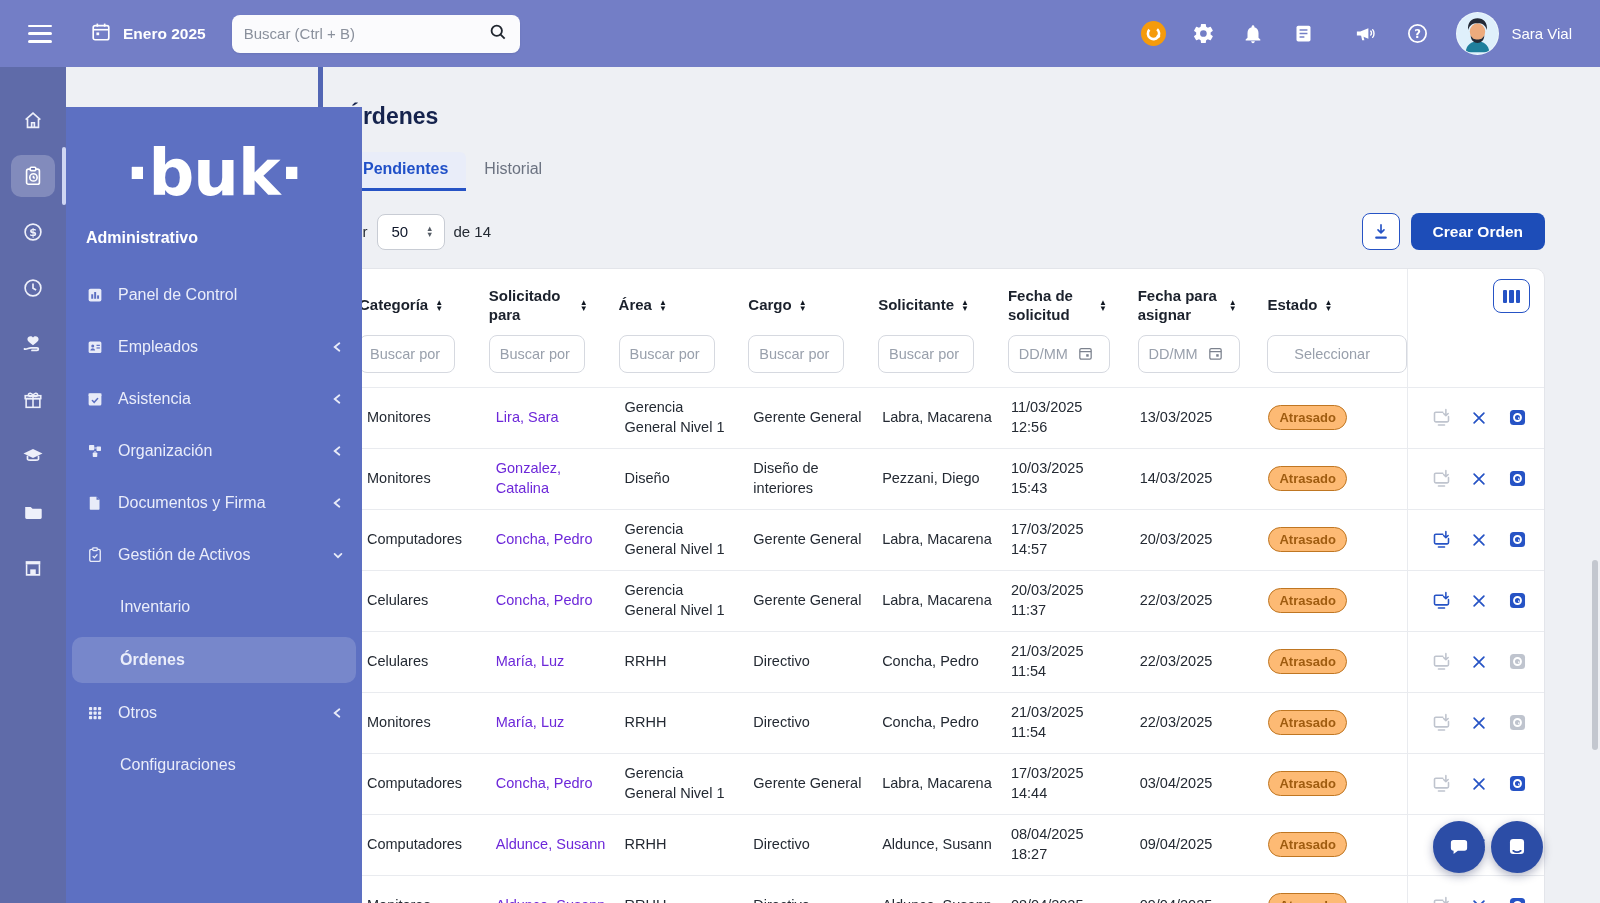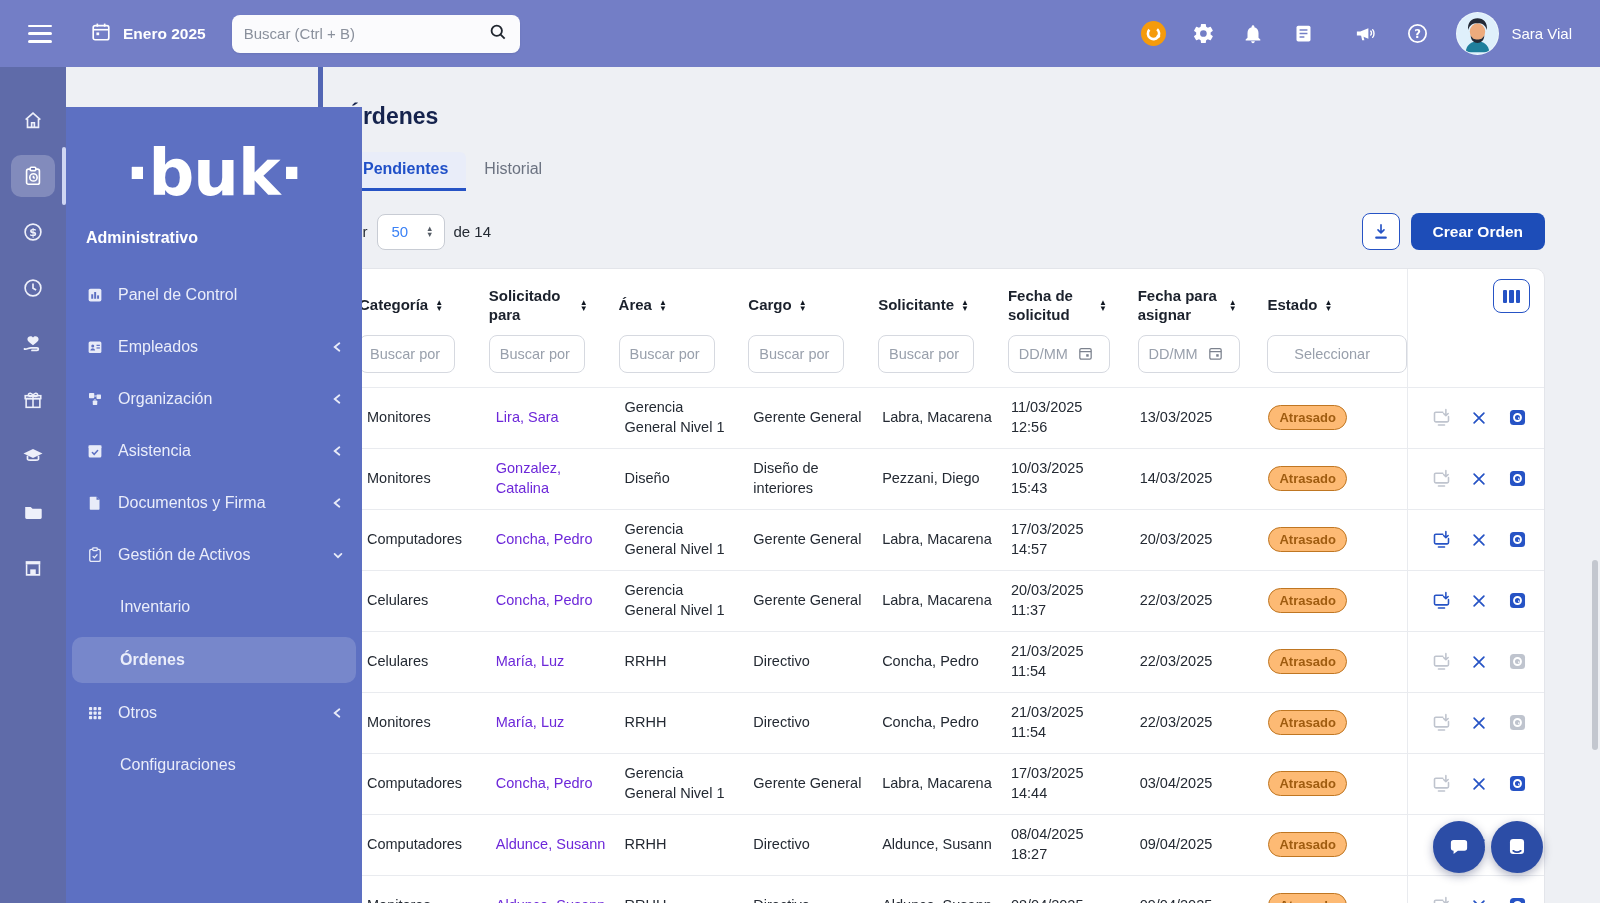--- a/index.html
+++ b/index.html
@@ -43,21 +43,21 @@
   
   .main { position:absolute; left:318px; top:67px; right:0; bottom:0; background:#EEF0F4; border-left:5px solid #5266B4; }
   .content { padding:0 0 0 22px; }
   .page-title { margin-top:36px; font-size:23px; font-weight:700; color:#15234D; }
   .tabs { display:flex; margin-top:22px; }
   .tab { padding:8px 18px 10px 18px; font-size:16px; color:#6B7280; cursor:pointer; }
   .tab.active { color:#2050C8; font-weight:600; background:#E9EDF9; border-radius:6px 6px 0 0; border-bottom:3px solid #2653C5; }
   .toolbar { display:flex; align-items:center; margin-top:22px; width:1200px; }
   .pager { display:flex; align-items:center; font-size:15px; color:#242A33; gap:9px; }
   .pager-select { width:68px; height:36px; border:1px solid #C8CCD4; background:#fff; border-radius:8px; display:flex; align-items:center; padding:0 10px 0 14px; cursor:pointer; }
-  .pager-select .val { flex:1; font-size:15px; color:#3b82f6; }
+  .pager-select .val { flex:1; font-size:15px; color:#0f172a; }
   .stack-arrows { display:inline-flex; flex-direction:column; font-size:7.5px; line-height:5.5px; color:#555c66; }
   .toolbar-right { margin-left:auto; display:flex; align-items:center; gap:11px; }
   .icon-btn { width:38px; height:37px; background:#fff; border:1px solid #2653C5; border-radius:8px; display:flex; align-items:center; justify-content:center; cursor:pointer; }
   .btn-primary { height:37px; padding:0 22px; background:#1D4DB8; color:#fff; border:none; border-radius:8px; font-size:15.5px; font-weight:700; cursor:pointer; font-family:inherit; }
 
   
   .card { position:relative; width:1200px; margin-top:18px; background:#fff; border:1px solid #E3E5EA; border-radius:10px 10px 0 0; overflow:hidden; }
   .head-row { display:flex; border-bottom:1px solid #E9EBEF; }
   .head-main { width:1063px; overflow:hidden; position:relative; padding-left:13px; }
   .thead { display:flex; padding-top:18px; }
@@ -270,43 +270,43 @@
           </span>
           <span class="mi-label">Empleados</span>
           <span class="mi-chev">
             <svg width="11" height="14" viewBox="0 0 12 14" fill="none" stroke="#E8EBF8" stroke-width="2" stroke-linecap="round">
               <polyline points="8,3 3,7 8,11"></polyline>
             </svg>
           </span>
         </div>
         <div class="menu-item">
           <span class="mi-icon">
+            <svg width="18" height="18" viewBox="0 0 24 24">
+              <rect x="3.5" y="4.5" width="17" height="16" rx="2" fill="#E8EBF8"></rect>
+              <rect x="3.5" y="4.5" width="17" height="3.5" fill="#E8EBF8"></rect>
+              <path d="M8.5 14l2.4 2.4 4.6-5" stroke="#5D70C2" stroke-width="2" fill="none" stroke-linecap="round"></path>
+            </svg>
+          </span>
+          <span class="mi-label">Asistencia</span>
+          <span class="mi-chev">
+            <svg width="11" height="14" viewBox="0 0 12 14" fill="none" stroke="#E8EBF8" stroke-width="2" stroke-linecap="round">
+              <polyline points="8,3 3,7 8,11"></polyline>
+            </svg>
+          </span>
+        </div>
+        <div class="menu-item">
+          <span class="mi-icon">
             <svg width="18" height="18" viewBox="0 0 24 24" fill="#E8EBF8">
               <rect x="4" y="4" width="7" height="7" rx="1"></rect>
               <rect x="14" y="6" width="6" height="6" rx="1"></rect>
               <rect x="9" y="14" width="6" height="6" rx="1"></rect>
               <path d="M11 8h3M12 14v-2" stroke="#E8EBF8" stroke-width="1.4" fill="none"></path>
             </svg>
           </span>
           <span class="mi-label">Organización</span>
-          <span class="mi-chev">
-            <svg width="11" height="14" viewBox="0 0 12 14" fill="none" stroke="#E8EBF8" stroke-width="2" stroke-linecap="round">
-              <polyline points="8,3 3,7 8,11"></polyline>
-            </svg>
-          </span>
-        </div>
-        <div class="menu-item">
-          <span class="mi-icon">
-            <svg width="18" height="18" viewBox="0 0 24 24">
-              <rect x="3.5" y="4.5" width="17" height="16" rx="2" fill="#E8EBF8"></rect>
-              <rect x="3.5" y="4.5" width="17" height="3.5" fill="#E8EBF8"></rect>
-              <path d="M8.5 14l2.4 2.4 4.6-5" stroke="#5D70C2" stroke-width="2" fill="none" stroke-linecap="round"></path>
-            </svg>
-          </span>
-          <span class="mi-label">Asistencia</span>
           <span class="mi-chev">
             <svg width="11" height="14" viewBox="0 0 12 14" fill="none" stroke="#E8EBF8" stroke-width="2" stroke-linecap="round">
               <polyline points="8,3 3,7 8,11"></polyline>
             </svg>
           </span>
         </div>
         <div class="menu-item">
           <span class="mi-icon">
             <svg width="18" height="18" viewBox="0 0 24 24">
               <path d="M6 3.5h8l4 4V20a1 1 0 0 1-1 1H6a1 1 0 0 1-1-1V4.5a1 1 0 0 1 1-1z" fill="#E8EBF8"></path>

